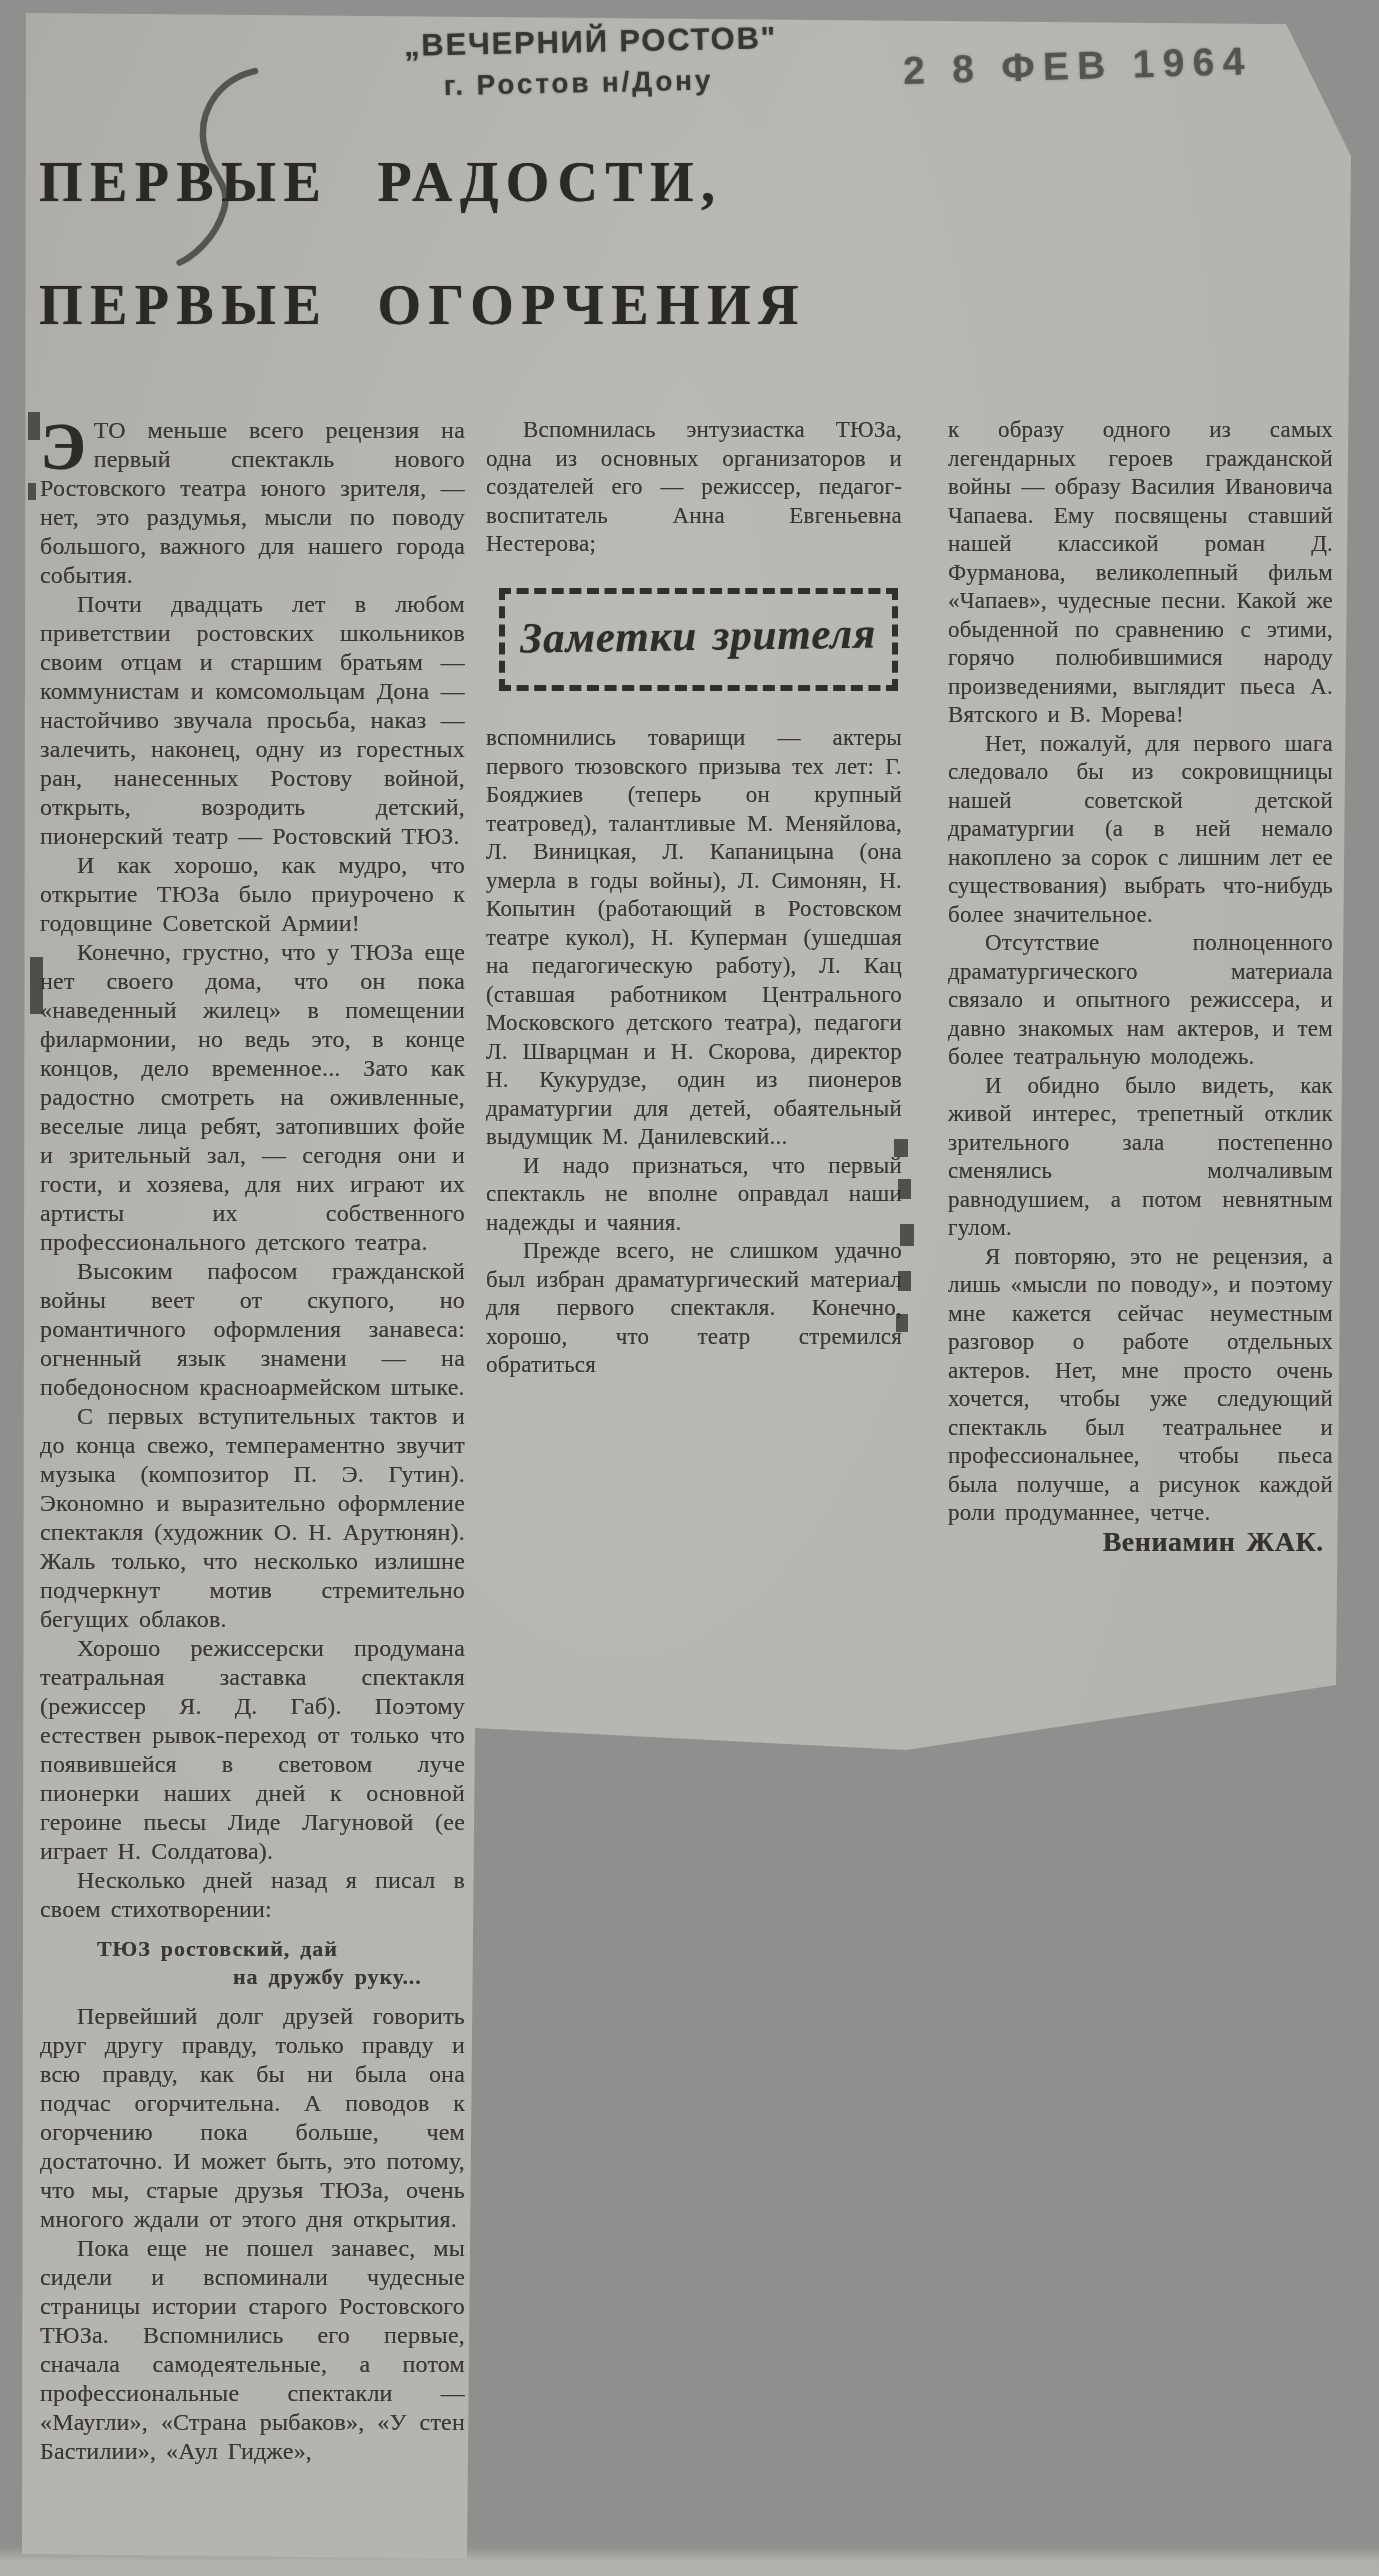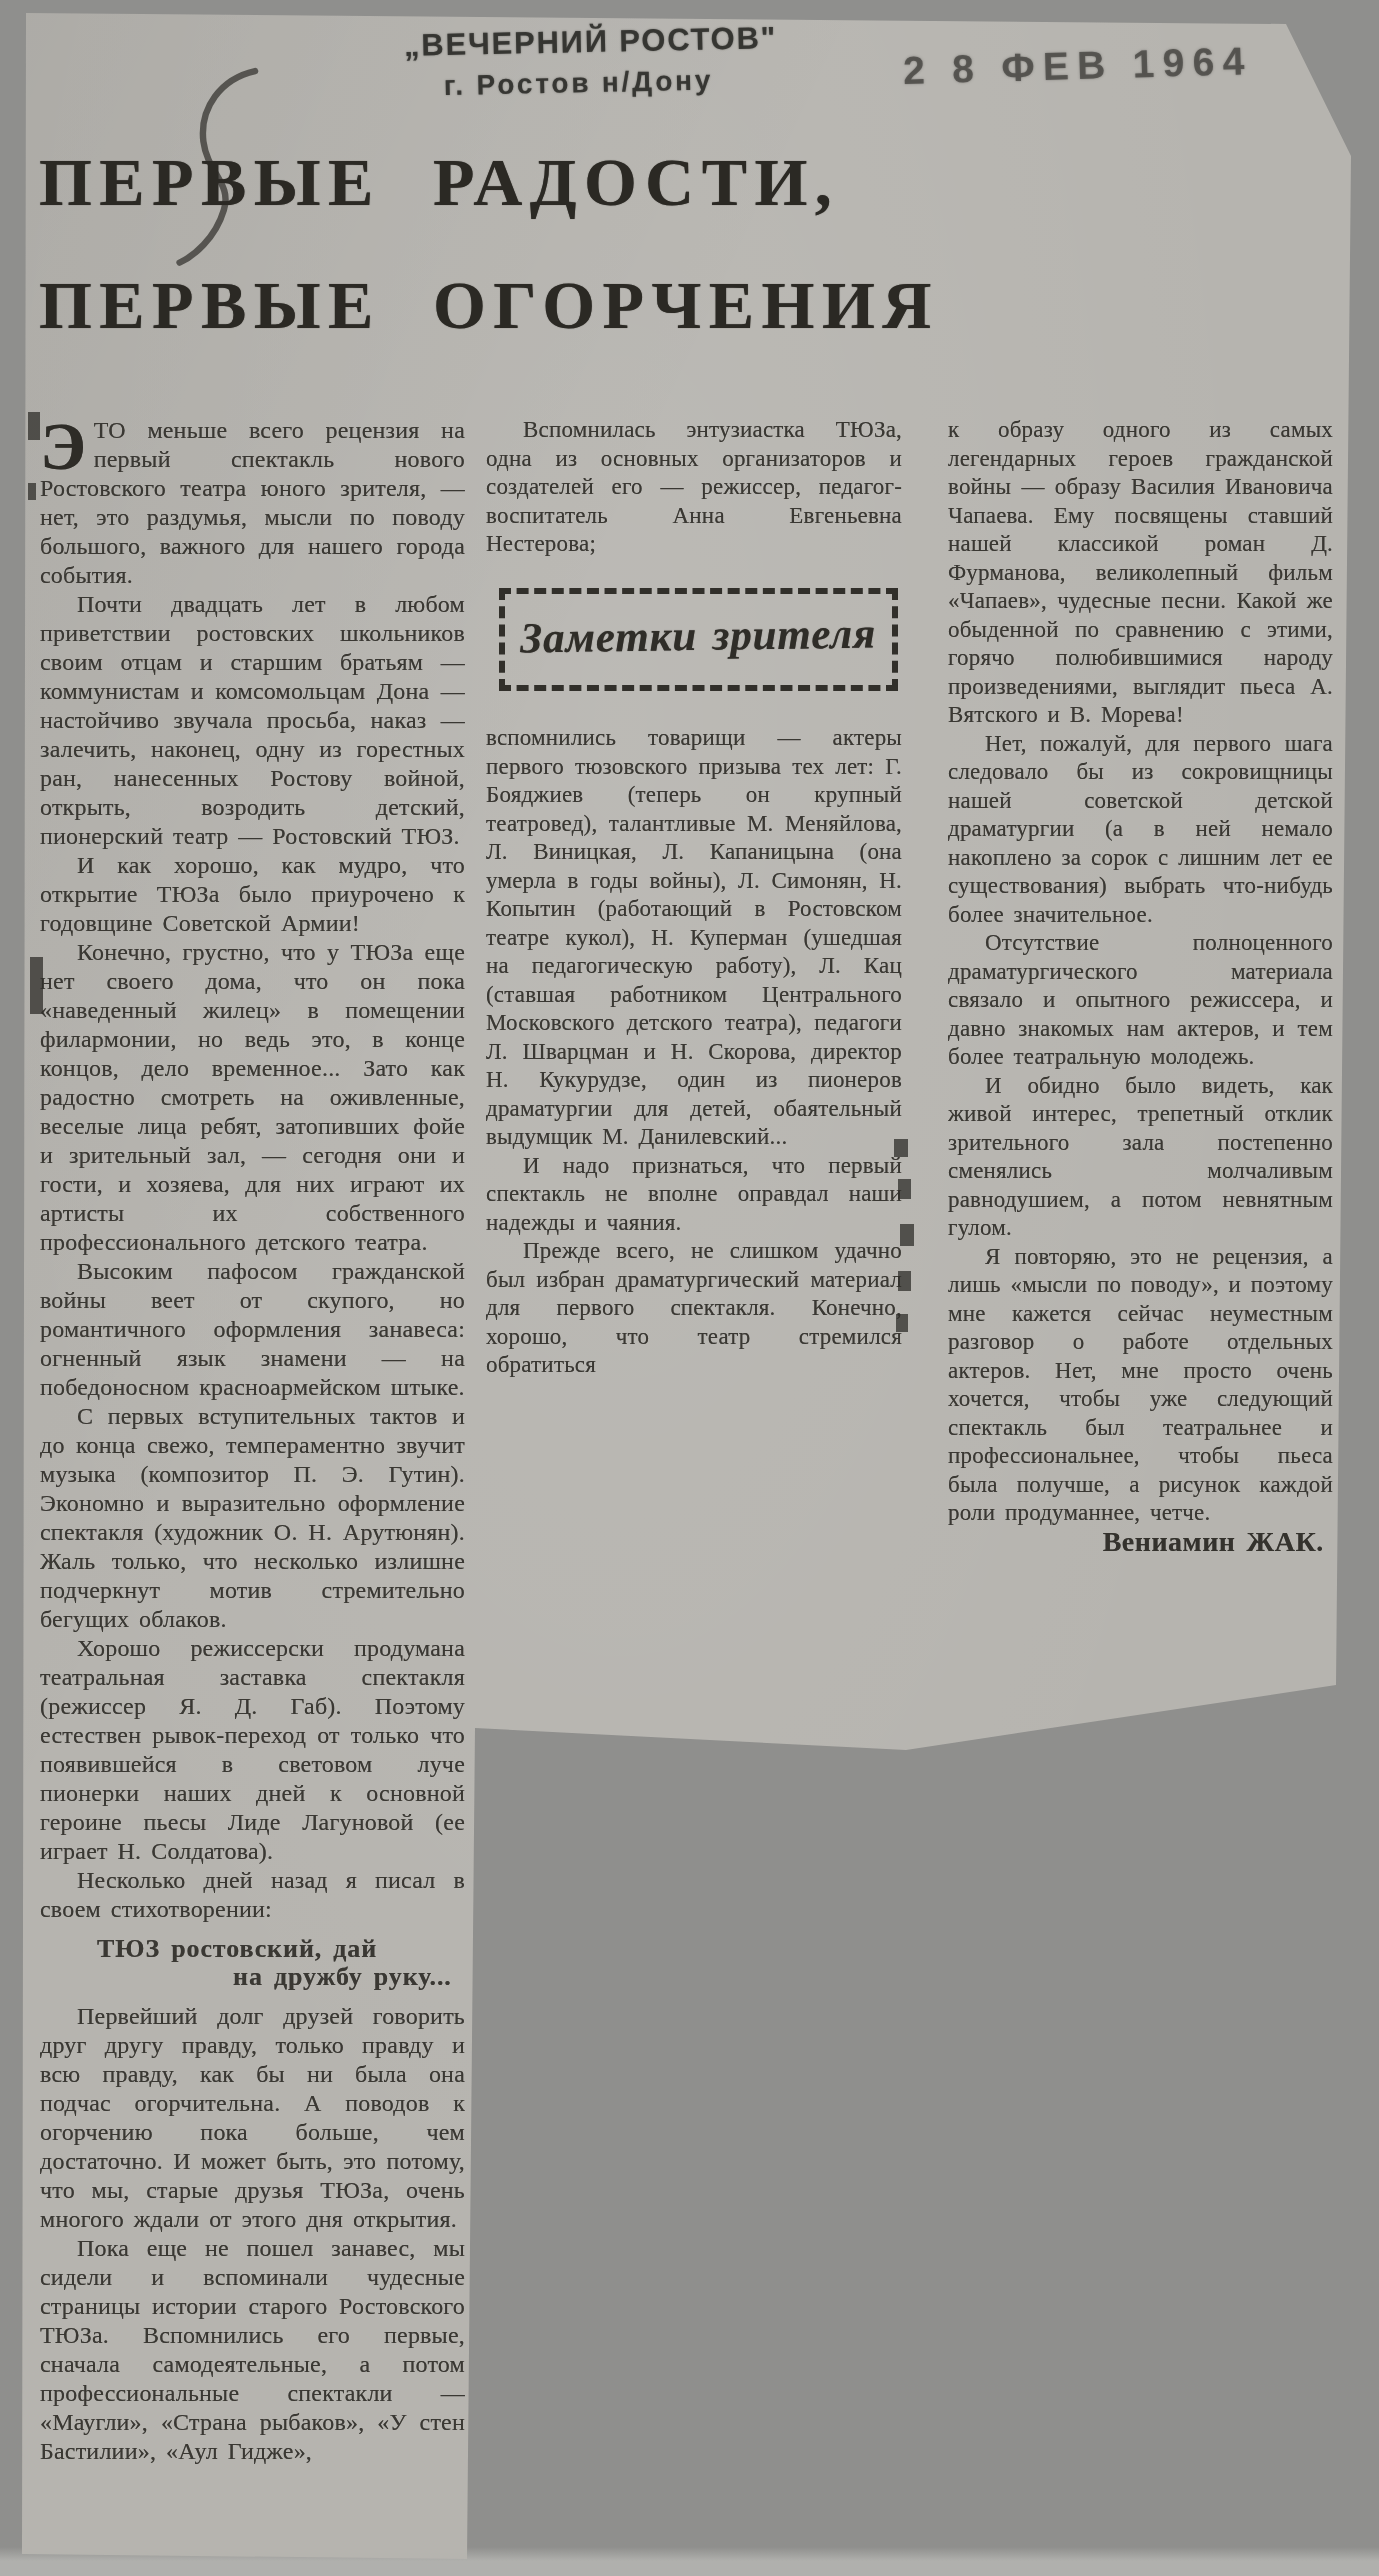--- a/index.html
+++ b/index.html
@@ -30,21 +30,21 @@
     position:absolute;left:903px;top:44px;
     font-family:"Liberation Sans",sans-serif;font-weight:bold;
     font-size:39px;letter-spacing:8.3px;transform:rotate(-1.6deg);
     color:rgba(74,73,69,0.8);text-shadow:0 0 2.3px rgba(74,73,69,0.55);
     white-space:nowrap;
   }
   .handfive{position:absolute;left:173px;top:57px;transform:rotate(6deg);}
   
   .headline{position:absolute;left:39px;top:121px;width:1284px;color:#2b2924;}
   .headline .hl{
-    font-weight:bold;font-size:68px;line-height:123px;
+    font-weight:bold;font-size:56px;line-height:123px;
     letter-spacing:7.4px;word-spacing:28px;
     text-align:justify;text-align-last:justify;
     text-shadow:0 0 0.9px rgba(35,33,28,0.7);
     white-space:nowrap;display:flex;justify-content:space-between;
   }
   .headline .hl span{display:inline-block;}
   
   .col{
     position:absolute;top:416px;color:#3a3833;
     font-size:23.5px;line-height:29px;text-align:justify;
@@ -54,21 +54,21 @@
   .col p{margin:0;text-indent:37px;}
   .col p.noindent{text-indent:0;}
   .col1{left:40px;width:425px;height:2131px;overflow:hidden;font-size:24px;line-height:29px;}
   .col2{left:486px;width:416px;height:1299px;overflow:hidden;font-size:23px;line-height:28.5px;}
   .col3{left:948px;width:385px;height:1271px;overflow:hidden;font-size:23px;line-height:28.5px;}
   .dropcap{
     float:left;font-size:68px;line-height:53px;font-weight:bold;
     padding:3.7px 7.4px 0 0;color:#2e2c27;
   }
   .col p.verse1,.col p.verse2{
-    font-weight:bold;text-align:left;font-size:26px;line-height:28px;
+    font-weight:bold;text-align:left;font-size:22px;line-height:28px;
     letter-spacing:0.9px;
   }
   .col p.verse1{text-indent:57px;margin-top:11px;}
   .col p.verse2{text-indent:193px;margin-bottom:11px;}
   .signature{
     text-align:right;font-weight:bold;margin-top:14.7px;padding-right:9.2px;
     font-size:28px;letter-spacing:0.5px;color:#34322d;
   }
   
   .notes-box{

